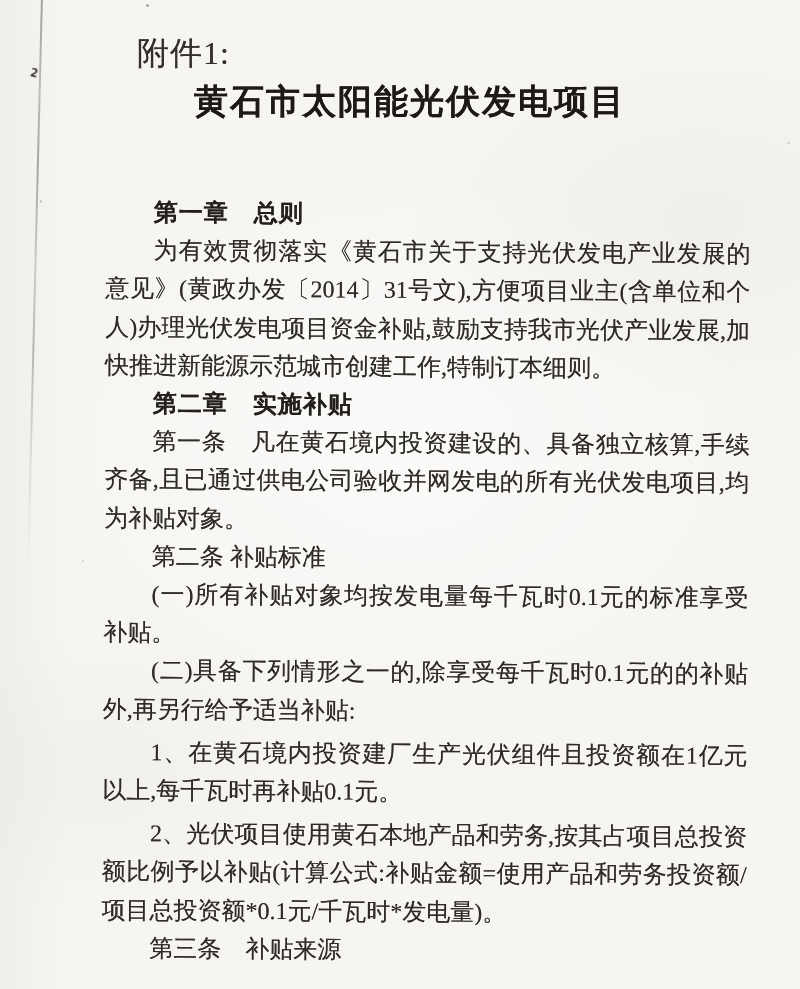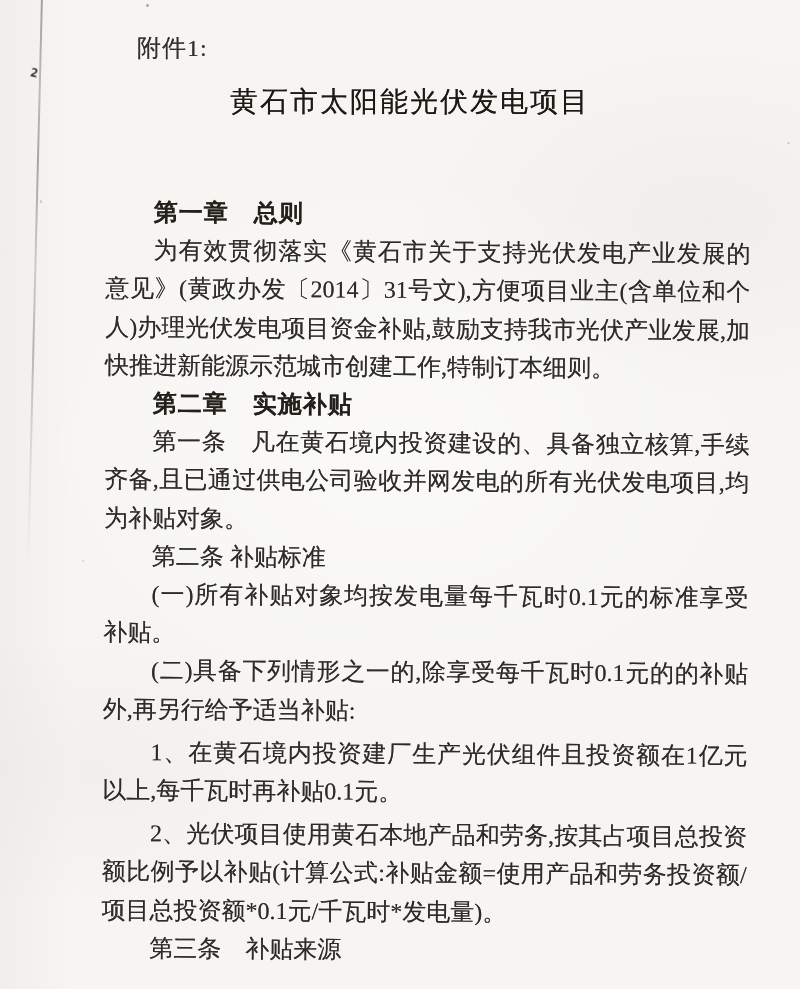--- a/index.html
+++ b/index.html
@@ -65,34 +65,34 @@
   .speck-a { left: 146px; top: 4px;  width: 3px; height: 3px; }
   .speck-b { left: 40px;  top: 200px; width: 2px; height: 3px; opacity: .6; }
   .speck-c { left: 787px; top: 142px; width: 3px; height: 2px; opacity: .5; }
   .speck-d { left: 82px;  top: 560px; width: 2px; height: 2px; opacity: .45; }
 
   
   .attachment-label {
     position: absolute;
     left: 137px;
     top: 32px;
-    font-size: 24px;
+    font-size: 32px;
     letter-spacing: 1px;
     color: #33302c;
     text-shadow: 0 0 0.5px rgba(60,55,50,0.75);
   }
 
   .doc-title {
     position: absolute;
     left: 95px;
     top: 80px;
     width: 630px;
     text-align: center;
-    font-size: 28px;
-    font-weight: normal;
+    font-size: 34px;
+    font-weight: bold;
     line-height: 43px;
     letter-spacing: 2px;
     color: #1d1a16;
     text-shadow: 0 0 0.6px rgba(30,26,22,0.8);
   }
   .doc-title .title-line { display: block; }
 
   .doc-body {
     position: absolute;
     left: 106px;

